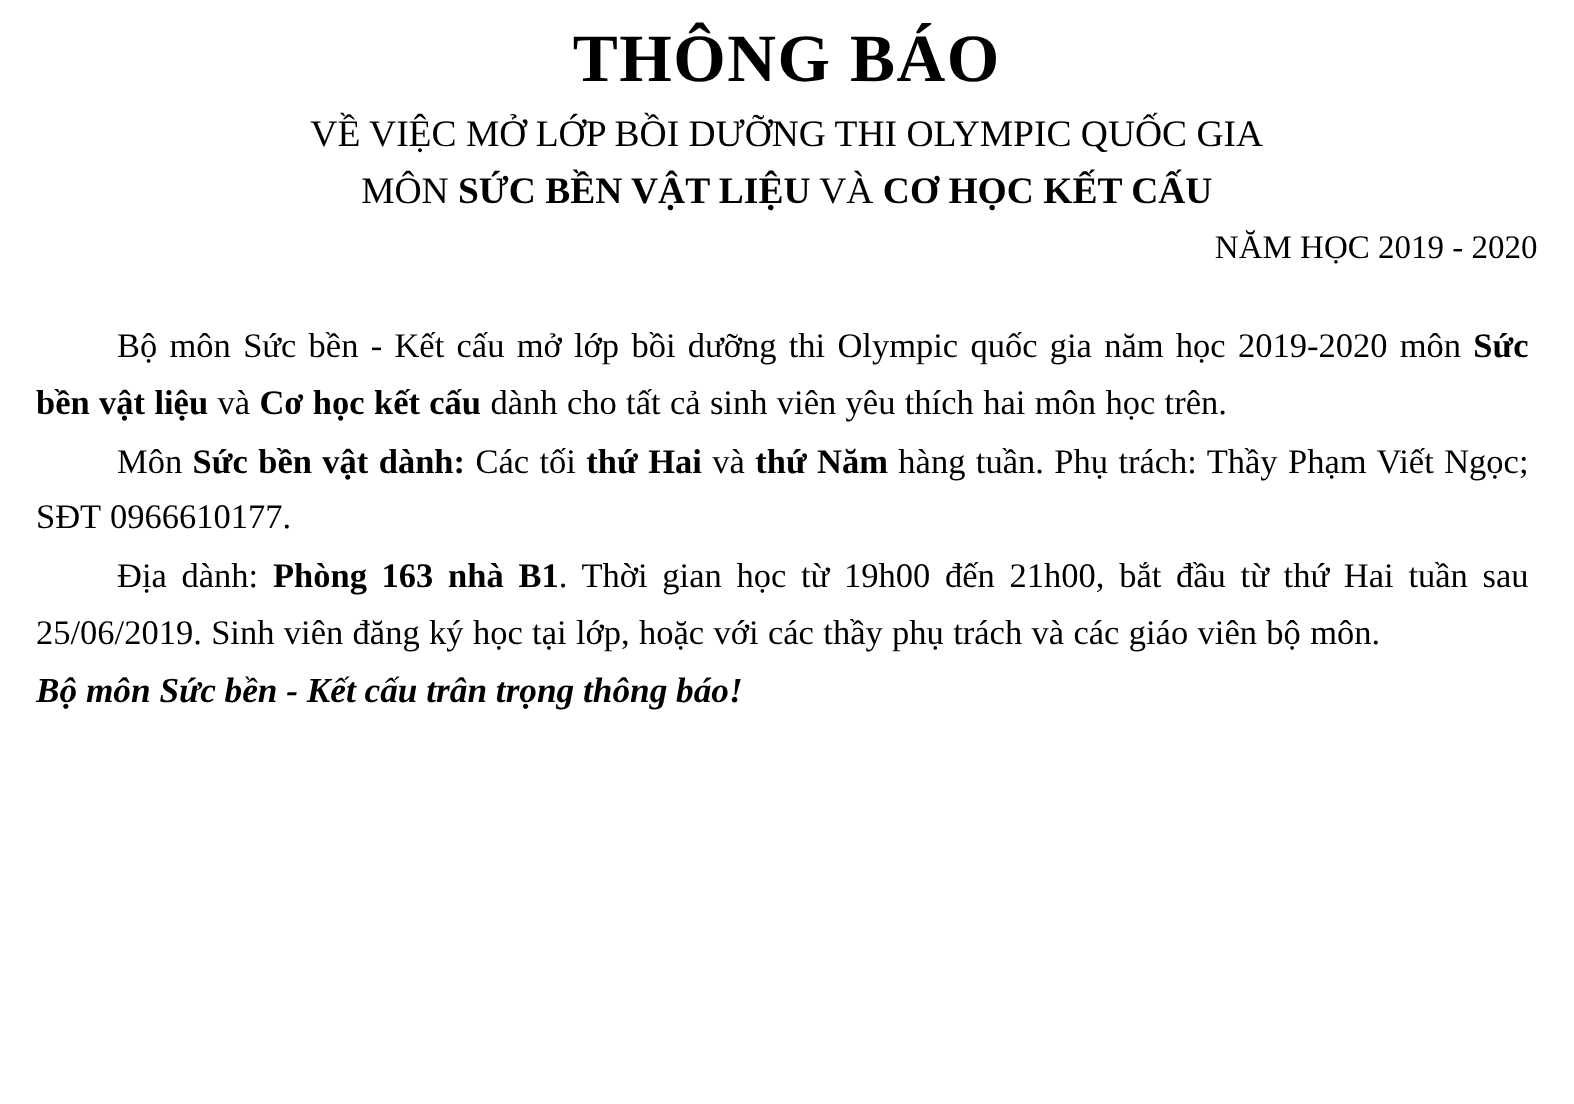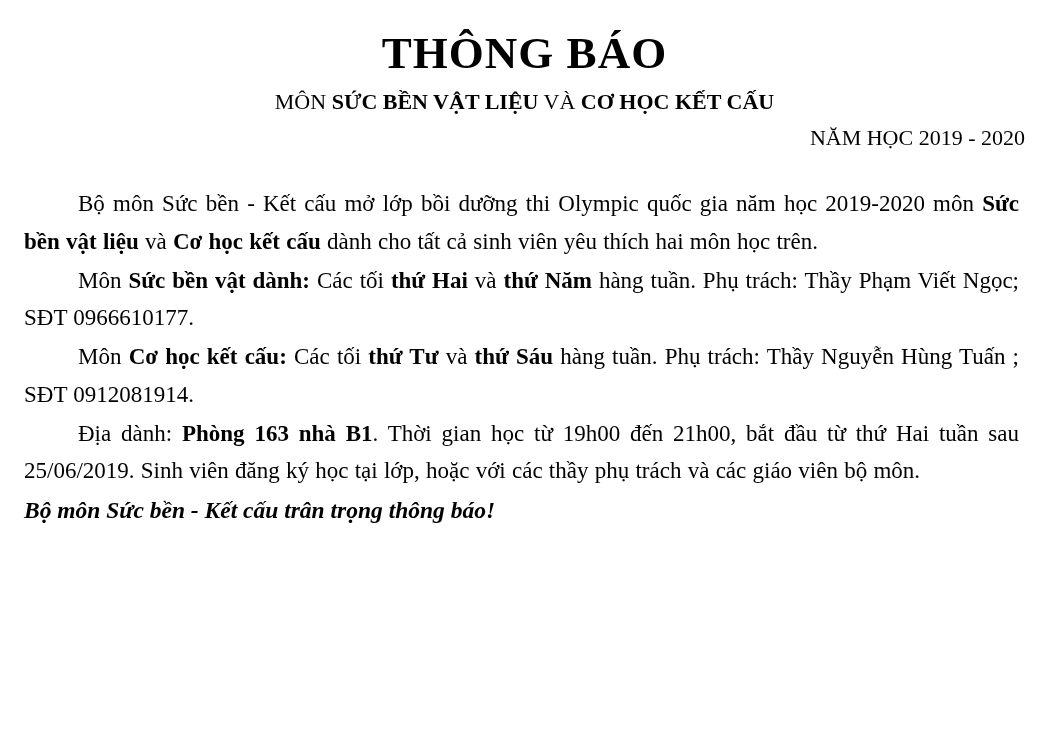--- a/index.html
+++ b/index.html
@@ -11,21 +11,21 @@
     width: 1049px;
     height: 736px;
     font-family: "Liberation Serif", "DejaVu Serif", serif;
     color: #000000;
     overflow: hidden;
   }
   .page {
     width: 1049px;
     height: 736px;
     box-sizing: border-box;
-    padding: 22px 24px 0 24px;
+    padding: 8px 24px 0 24px;
     position: relative;
   }
 
   
   .title-main {
     text-align: center;
     font-size: 45px;
     font-weight: bold;
     letter-spacing: 1px;
     line-height: 1.12;
@@ -33,21 +33,21 @@
   }
   .title-sub1 {
     text-align: center;
     font-size: 25px;
     font-weight: normal;
     line-height: 1.25;
     margin: 0 0 6px 0;
   }
   .title-sub2 {
     text-align: center;
-    font-size: 22px;
+    font-size: 25px;
     line-height: 1.25;
     margin: 0 0 8px 0;
   }
   .title-sub2 b { font-weight: bold; }
   .title-year {
     text-align: right;
     font-size: 22px;
     line-height: 1.25;
     margin: 0 0 20px 0;
   }
@@ -74,29 +74,29 @@
     font-style: italic;
   }
 </style>
 </head>
 <body>
 
 <div class="page">
 
   <h1 class="title-main">THÔNG BÁO</h1>
 
+  <div class="title-sub1">VỀ VIỆC MỞ LỚP BỒI DƯỠNG THI OLYMPIC QUỐC GIA</div>
 
   <div class="title-sub2">
     <span>MÔN </span><b>SỨC BỀN VẬT LIỆU</b><span> VÀ </span><b>CƠ HỌC KẾT CẤU</b>
   </div>
 
   <div class="title-year">NĂM HỌC 2019 - 2020</div>
 
   <div class="body-block">
     <p class="para"><span>Bộ môn Sức bền - Kết cấu mở lớp bồi dưỡng thi Olympic quốc gia năm học 2019-2020 môn </span><b>Sức bền vật liệu</b><span> và </span><b>Cơ học kết cấu</b><span> dành cho tất cả sinh viên yêu thích hai môn học trên.</span></p>
     <p class="para"><span>Môn </span><b>Sức bền vật dành:</b><span> Các tối </span><b>thứ Hai</b><span> và </span><b>thứ Năm</b><span> hàng tuần. Phụ trách: Thầy Phạm Viết Ngọc; SĐT 0966610177.</span></p>
-    <p class="para"><span>Môn </span><b>Cơ học kết cấu:</b><span> Các tối </span><b>thứ Tư</b><span> và </span><b>thứ Sáu</b><span> hàng tuần. Phụ trách: Thầy Nguyễn Hùng Tuấn ; SĐT 0912081914.</span></p>
     <p class="para"><span>Địa dành: </span><b>Phòng 163 nhà B1</b><span>. Thời gian học từ 19h00 đến 21h00, bắt đầu từ thứ Hai tuần sau 25/06/2019. Sinh viên đăng ký học tại lớp, hoặc với các thầy phụ trách và các giáo viên bộ môn.</span></p>
 
     <div class="closing">Bộ môn Sức bền - Kết cấu trân trọng thông báo!</div>
   </div>
 
 </div>
 
 </body></html>

